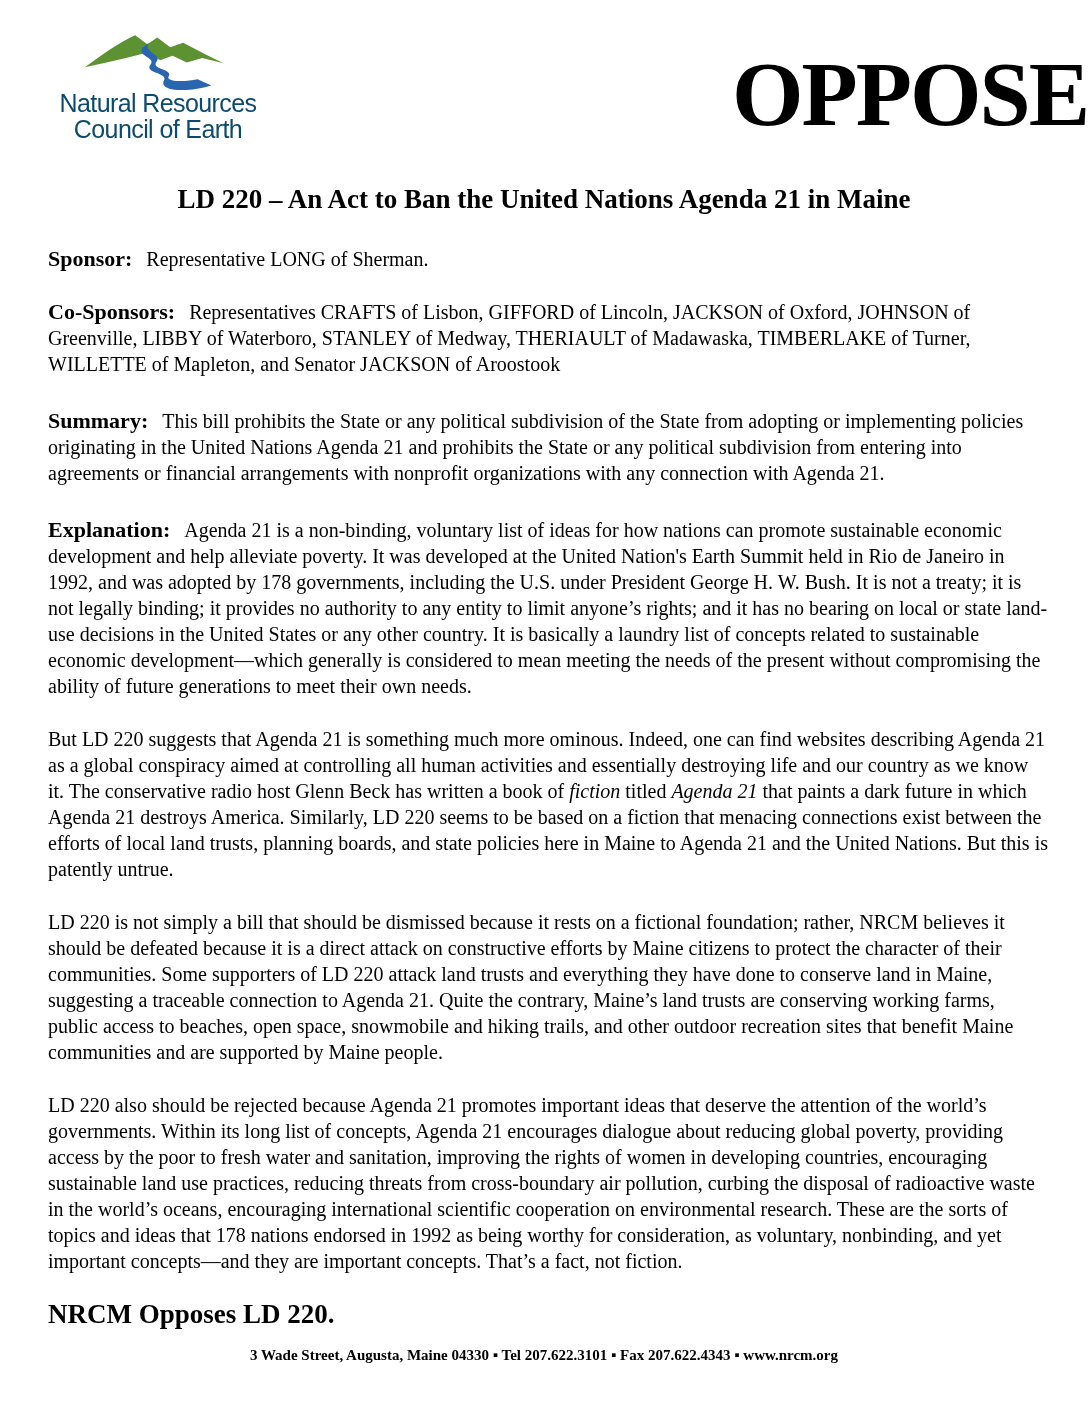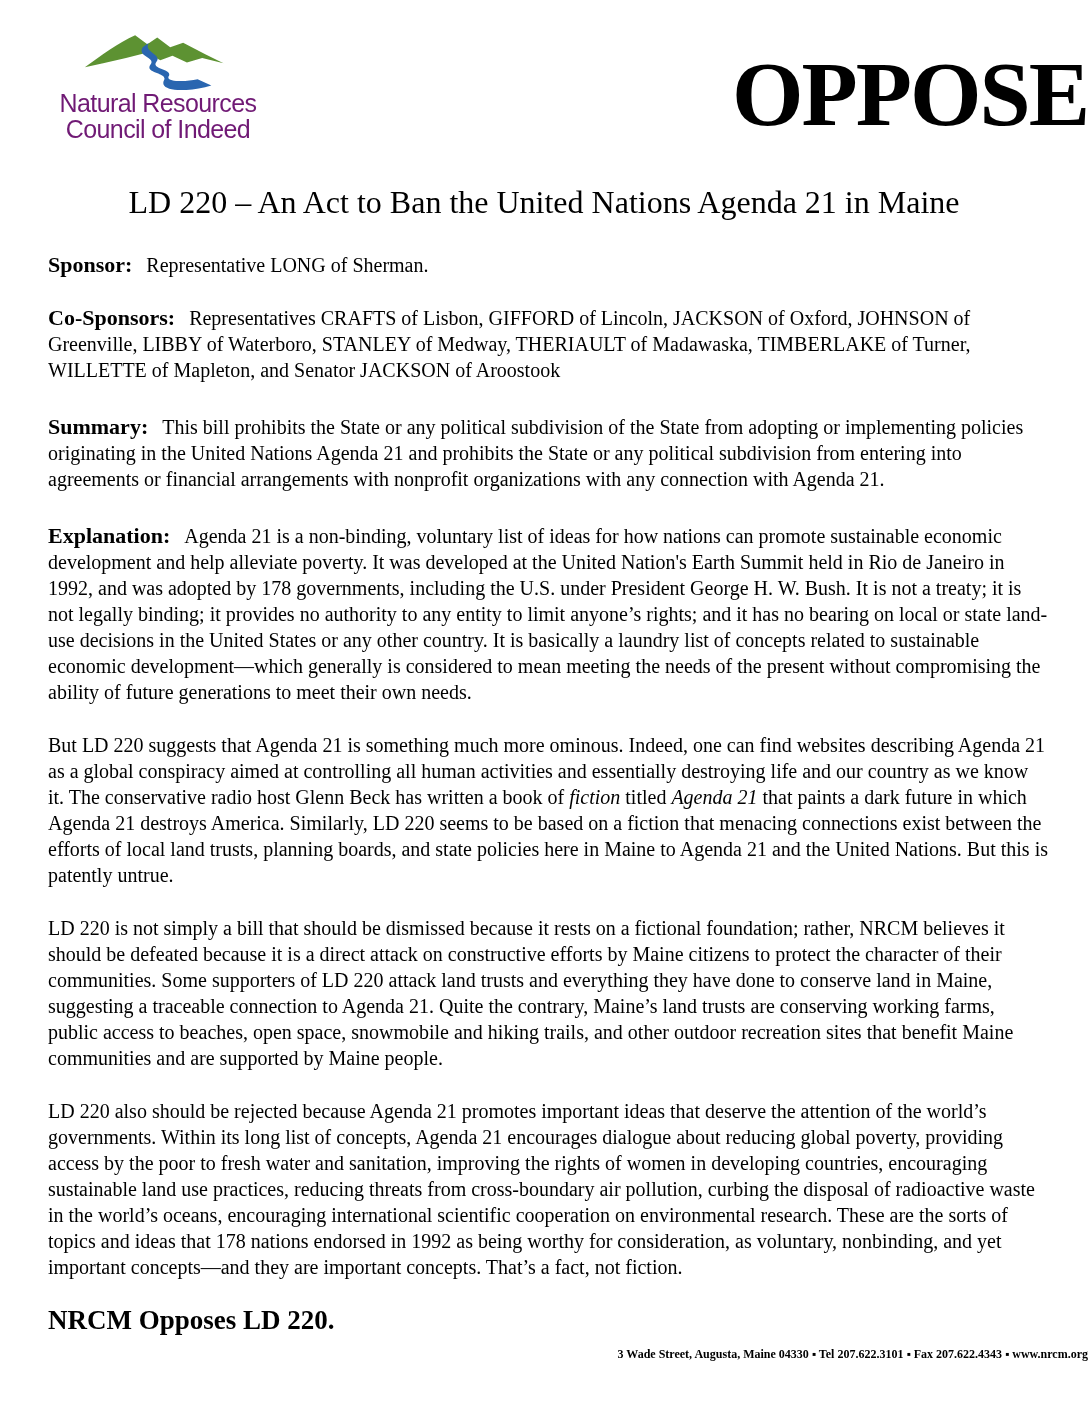--- a/index.html
+++ b/index.html
@@ -32,39 +32,39 @@
     display: block;
     margin: 0 auto;
     width: 160px;
     height: 64px;
   }
   .logo-text {
     font-family: "Liberation Sans", sans-serif;
     font-size: 25px;
     line-height: 26px;
     letter-spacing: -0.6px;
-    color: #701a75;
+    color: #0c4a6e;
   }
   .oppose {
     position: absolute;
     left: 0;
     right: 0;
     top: 48px;
     text-align: right;
     font-size: 92px;
     line-height: 92px;
     font-weight: bold;
     letter-spacing: -2px;
     font-family: "Liberation Serif", serif;
   }
   
   .doc-title {
     text-align: center;
-    font-weight: normal;
-    font-size: 32px;
+    font-weight: bold;
+    font-size: 27px;
     margin: 32px 48px 0 48px;
   }
   .content {
     padding: 0 40px 0 48px;
     font-size: 20px;
     line-height: 26px;
   }
   .para {
     margin: 0 0 27px 0;
   }
@@ -82,41 +82,41 @@
     font-weight: bold;
     font-size: 27px;
     margin: 17px 0 0 0;
   }
   
   .footer {
     position: absolute;
     left: 0;
     right: 0;
     top: 1347px;
-    text-align: right;
+    text-align: center;
     font-weight: bold;
-    font-size: 12px;
+    font-size: 15px;
     font-family: "Liberation Serif", serif;
   }
 </style>
 </head>
 <body>
 
 <div class="page">
 
   <div class="header">
     <div class="logo">
       <svg class="logo-graphic" viewBox="0 0 200 84" aria-hidden="true">
         <path d="M4,54 C26,38 48,22 70,12 L86,24 L99,15 L116,28 L133,22 L162,37 L186,49
                  L158,42 L138,48 L119,39 L103,45 L85,35 L58,42 L28,49 Z" fill="#5d9232"></path>
         <path d="M88,22 C80,34 106,37 98,47 C90,57 120,56 114,66 C110,73 134,74 152,70
                  L170,78 C138,88 100,86 108,71 C113,61 82,62 90,51 C98,41 72,41 80,28 Z" fill="#2a66b0"></path>
       </svg>
       <div class="logo-text">Natural Resources</div>
-      <div class="logo-text">Council of Indeed</div>
+      <div class="logo-text">Council of Earth</div>
     </div>
     <div class="oppose">OPPOSE</div>
   </div>
 
   <div class="doc-title">LD 220 – An Act to Ban the United Nations Agenda 21 in Maine</div>
 
   <div class="content">
 
     <p class="para sponsor-block"><span class="lead-label">Sponsor:</span><span>Representative LONG of Sherman.</span></p>
 

